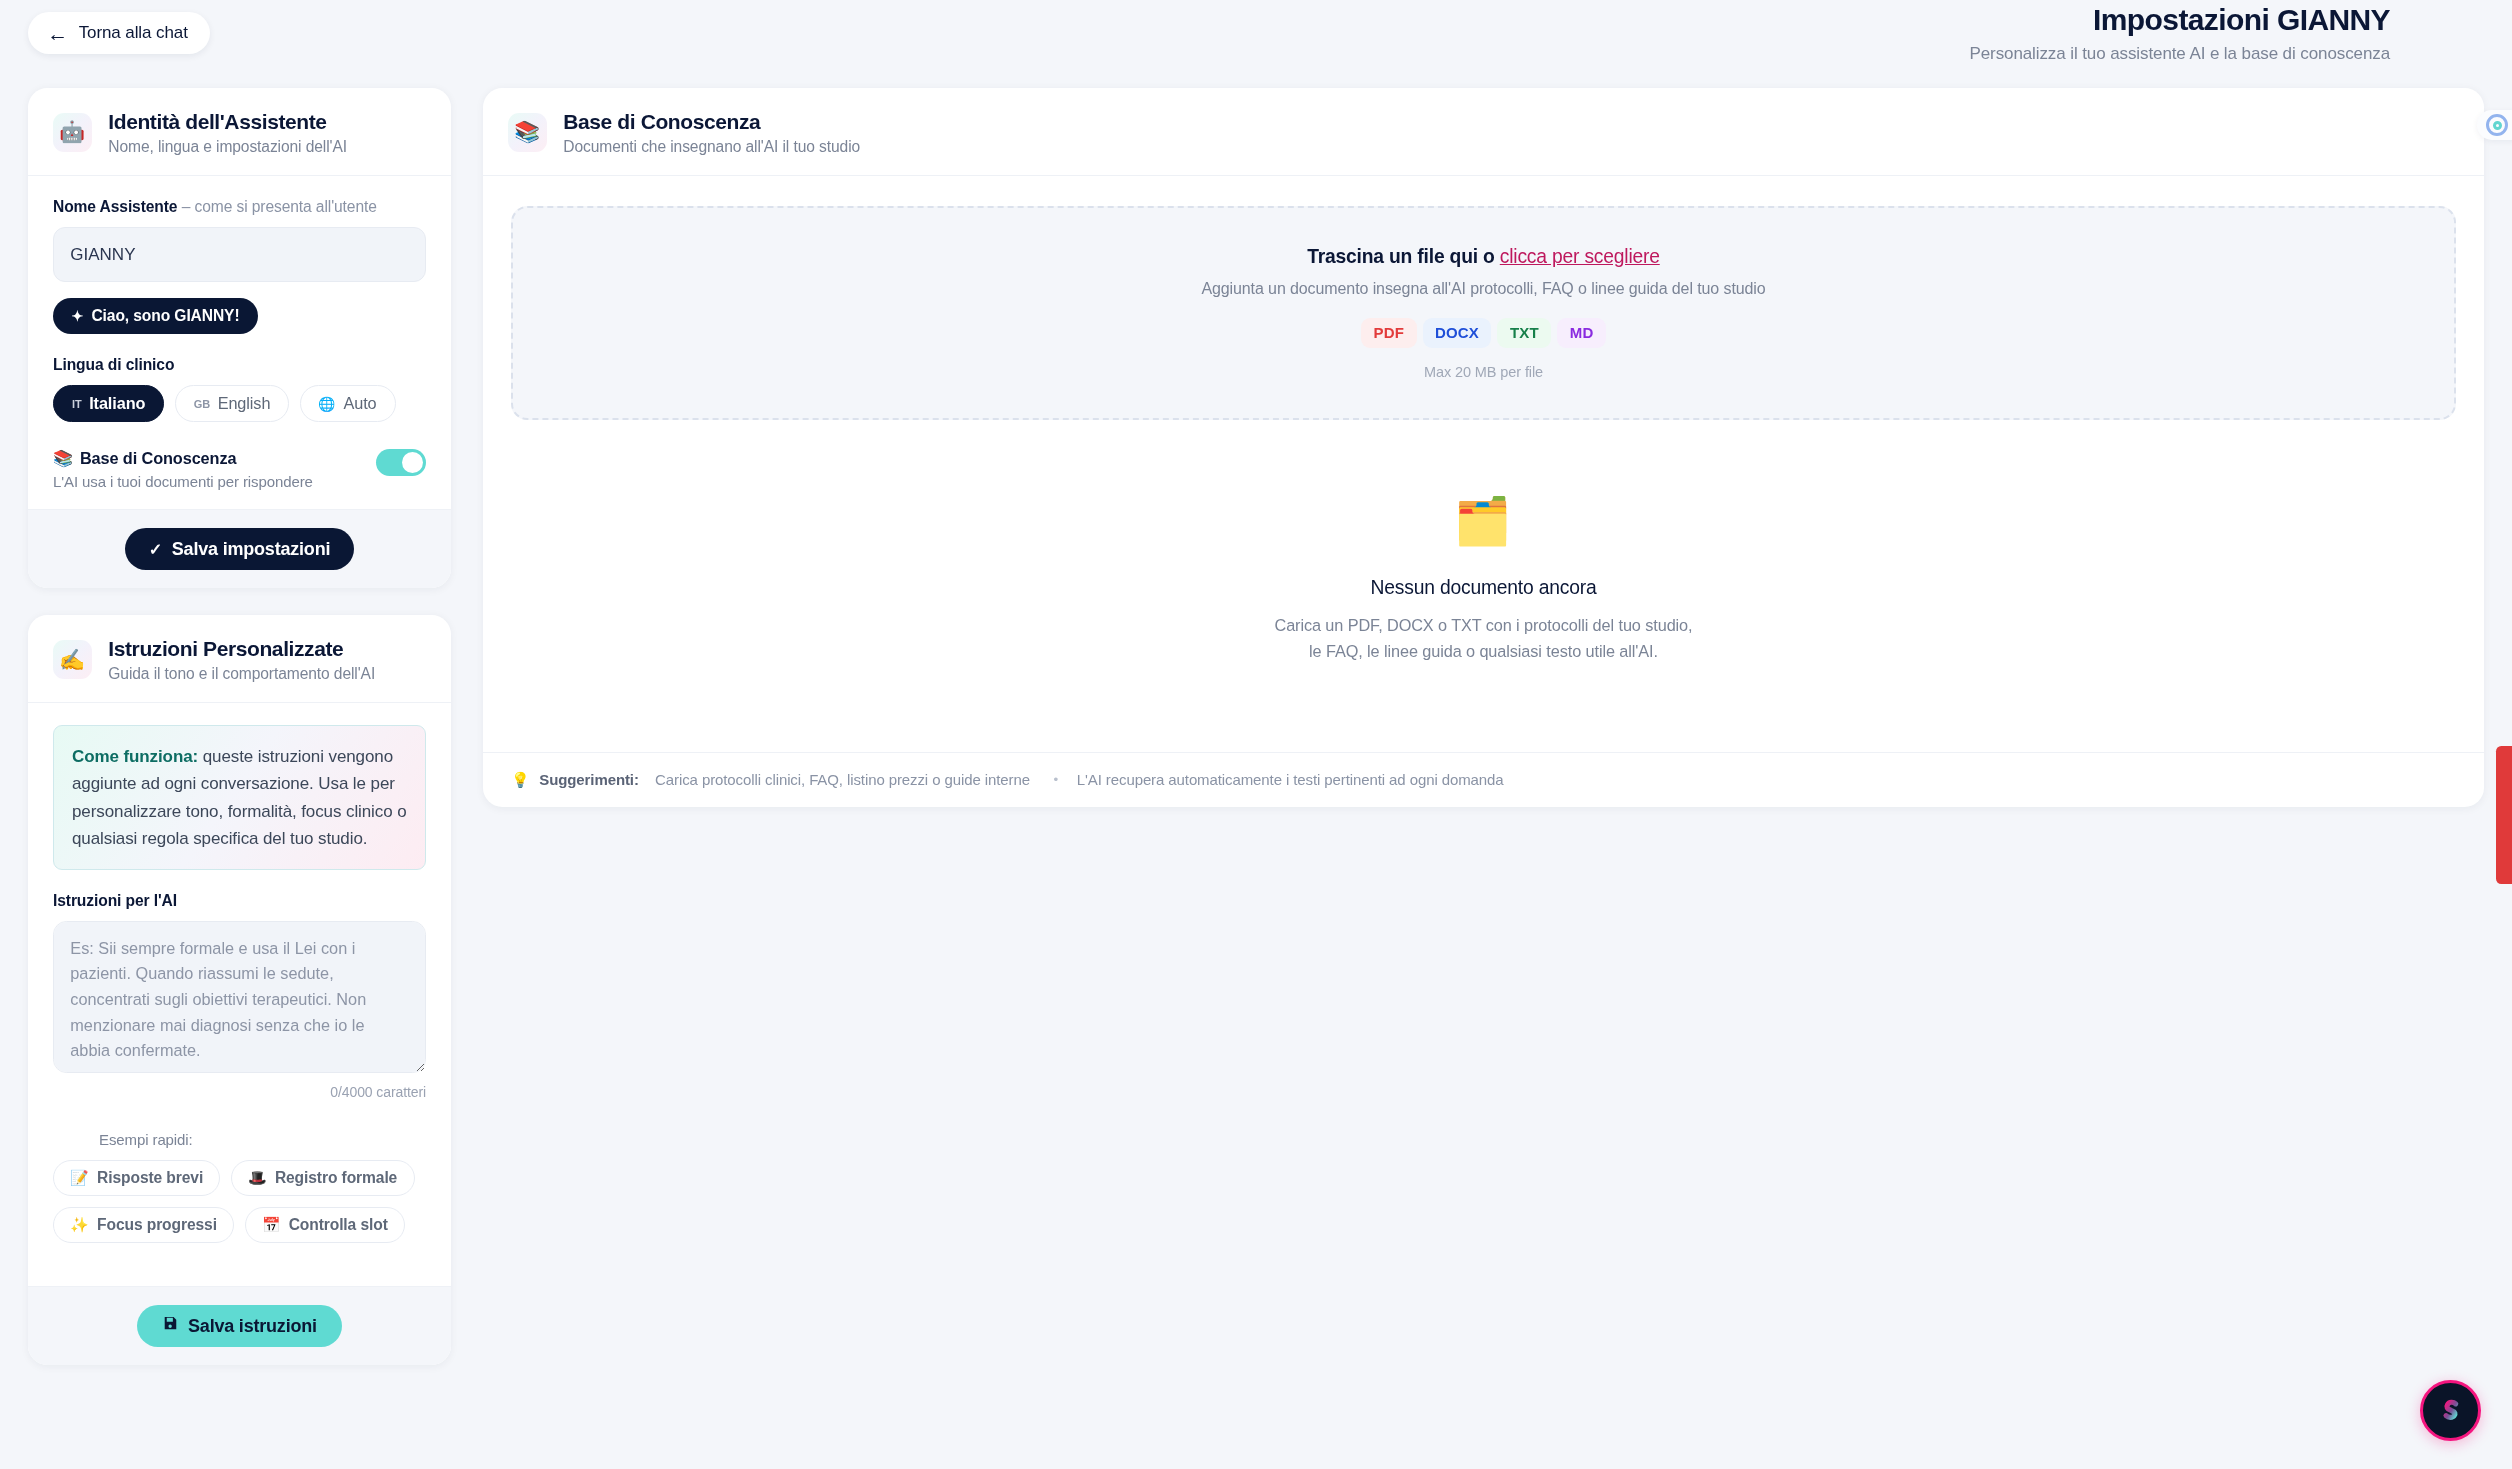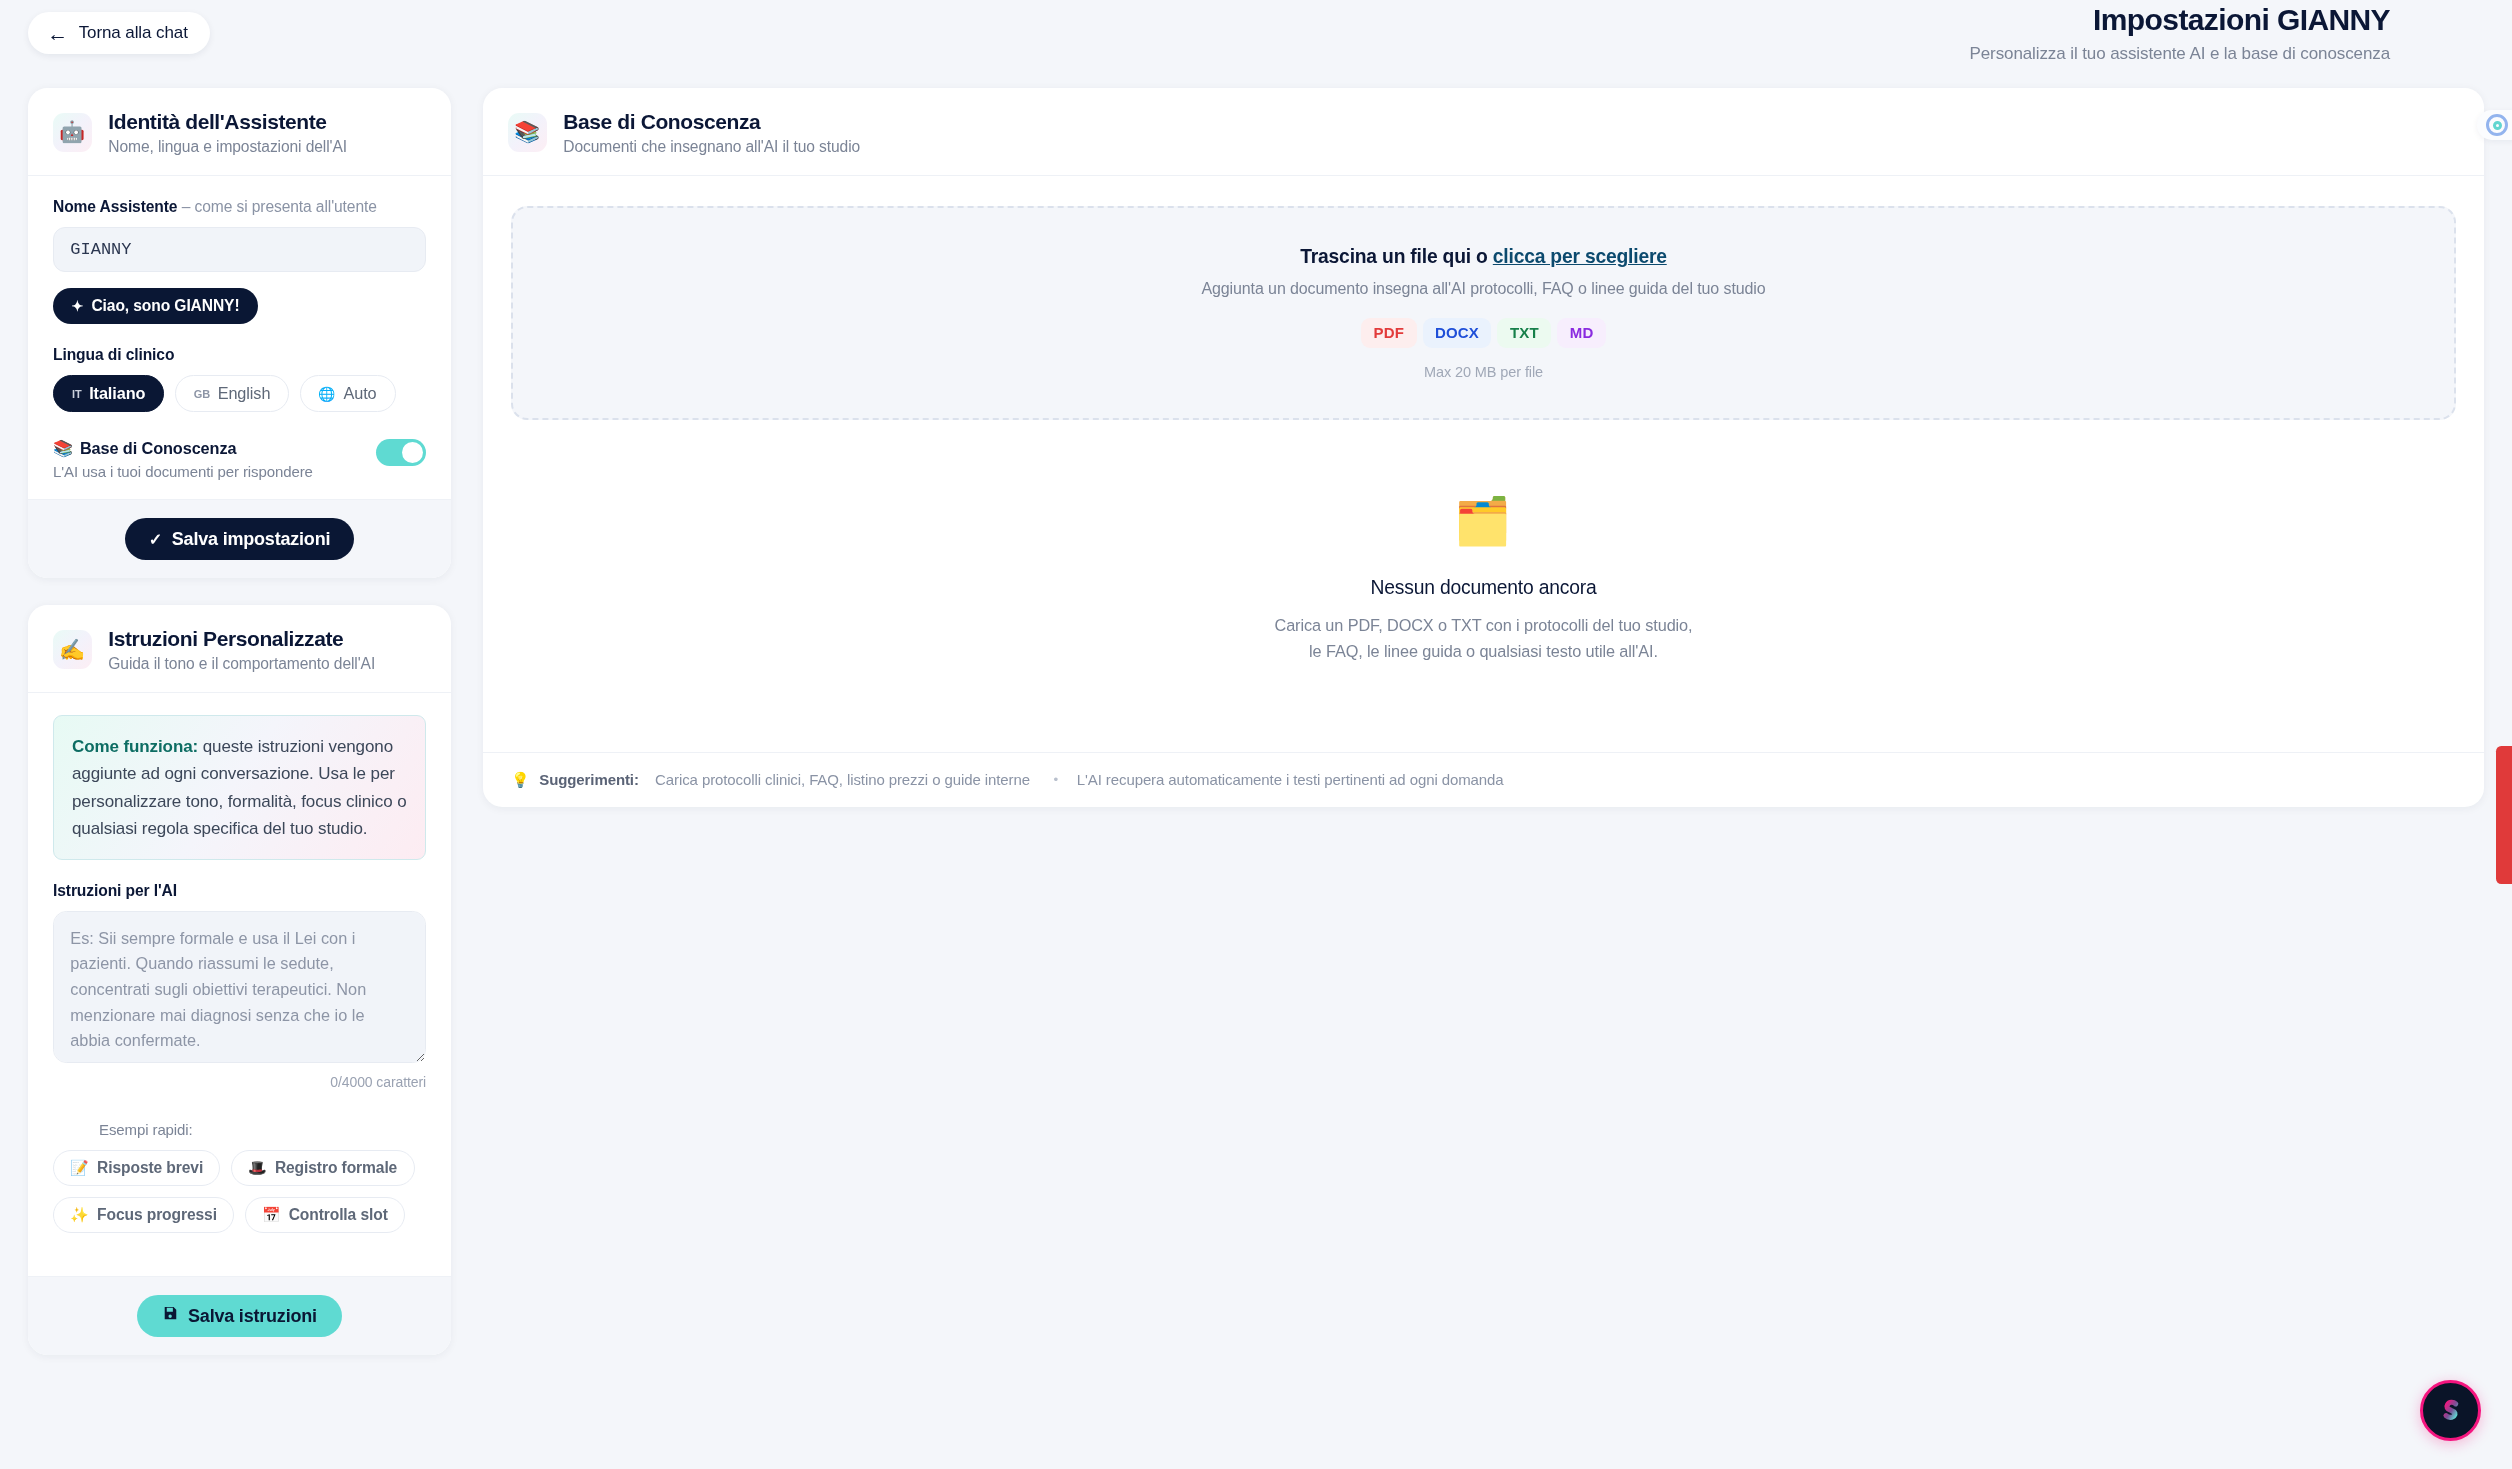--- a/index.html
+++ b/index.html
@@ -132,28 +132,28 @@
     font-size: 15.6px;
     color: #0b1736;
     letter-spacing: -0.1px;
   }
   .field-label b { font-weight: bold; }
   .field-label .muted { color: #8a93a5; font-weight: normal; }
 
   .text-input {
     margin-top: 11px;
     width: 100%;
-    height: 45px;
+    height: 55px;
     background: #f1f4f9;
     border: 1.5px solid #e7ebf2;
     border-radius: 12px;
     padding: 0 16.3px;
     font-size: 17px;
     color: #2b3650;
-    font-family: Liberation Mono, monospace;
+    font-family: Liberation Sans, sans-serif;
     outline: none;
   }
 
   #greet-pill {
     margin-top: 16.3px;
     display: inline-flex;
     align-items: center;
     gap: 8.2px;
     height: 36px;
     padding: 0 18.6px;
@@ -397,23 +397,23 @@
     justify-content: center;
     cursor: pointer;
   }
   #dz-title {
     font-size: 19.3px;
     font-weight: bold;
     color: #0b1736;
     letter-spacing: -0.2px;
   }
   #dz-title .link {
-    color: #0c4a6e;
+    color: #be185d;
     text-decoration: underline;
-    font-weight: bold;
+    font-weight: normal;
     cursor: pointer;
   }
   #dz-sub {
     margin-top: 12px;
     font-size: 16px;
     color: #7b8496;
     letter-spacing: -0.1px;
   }
   #dz-badges {
     margin-top: 19.3px;

